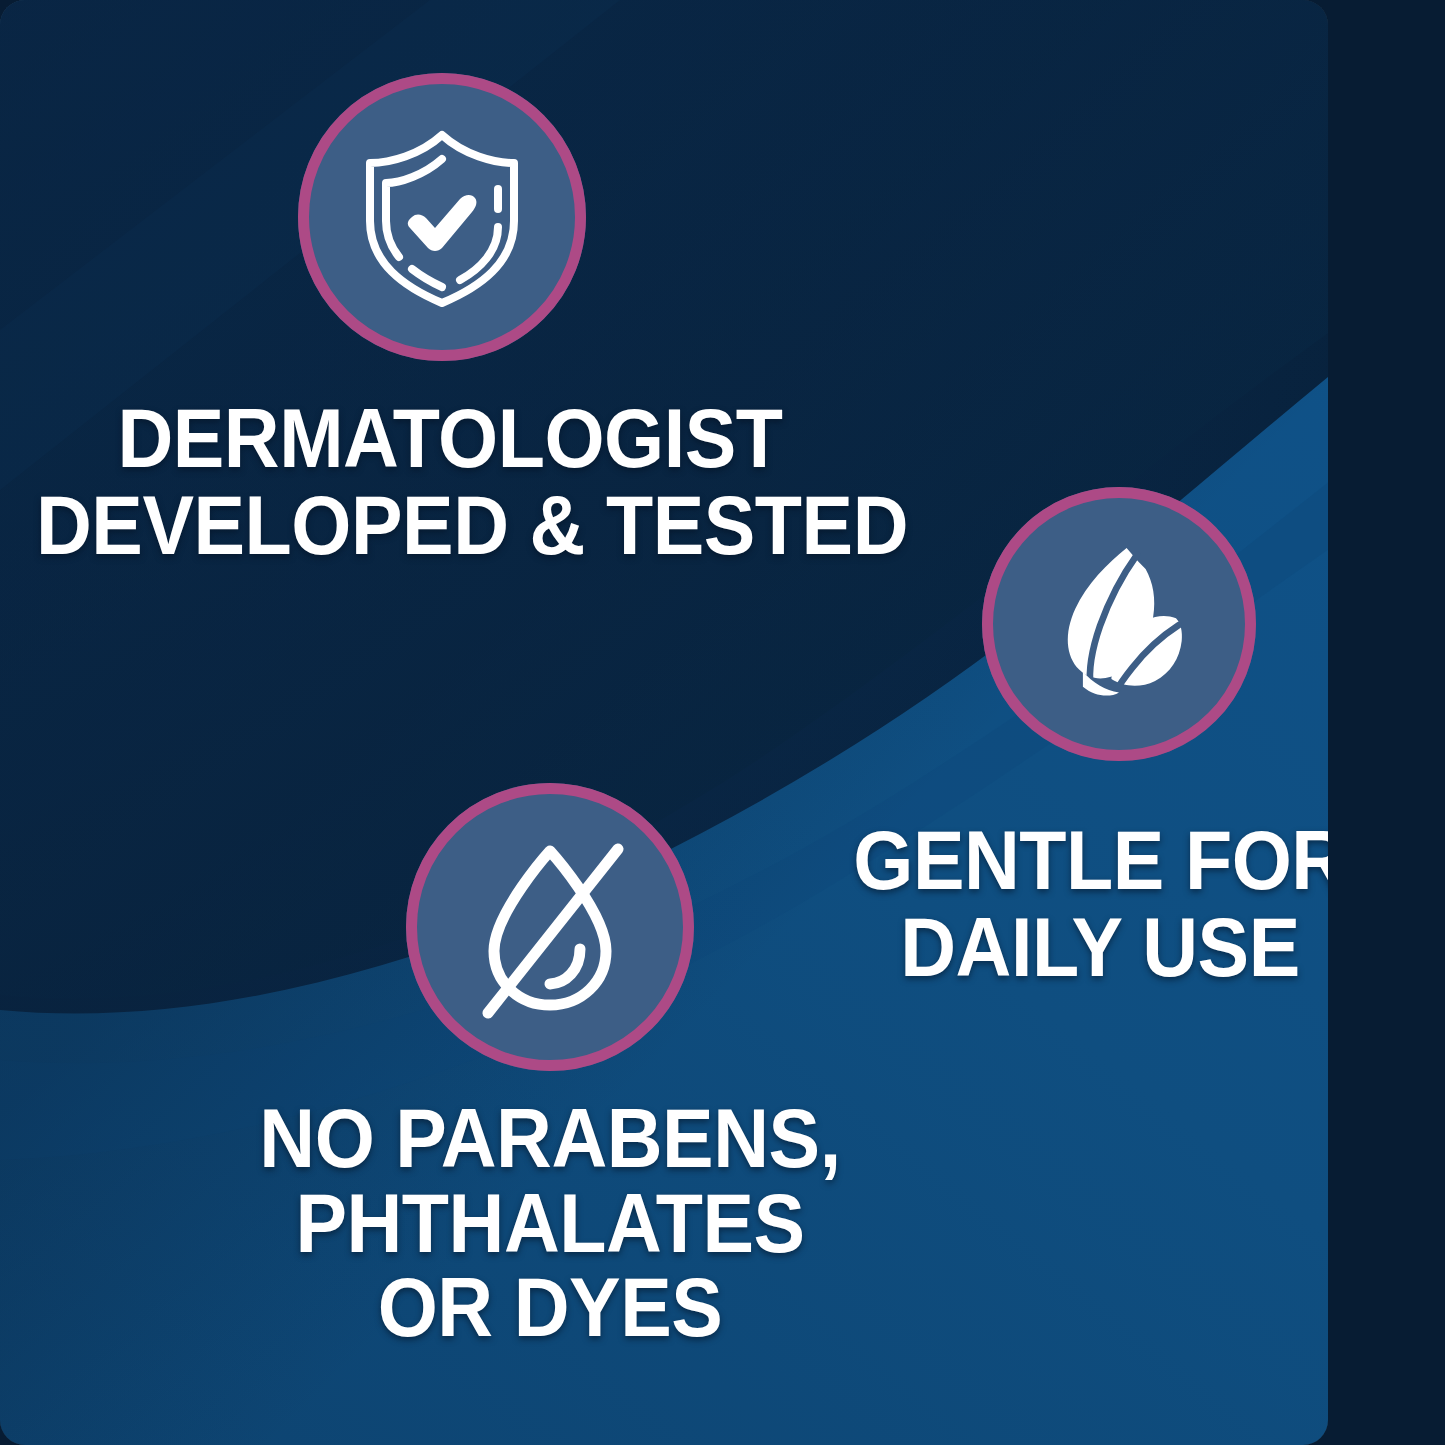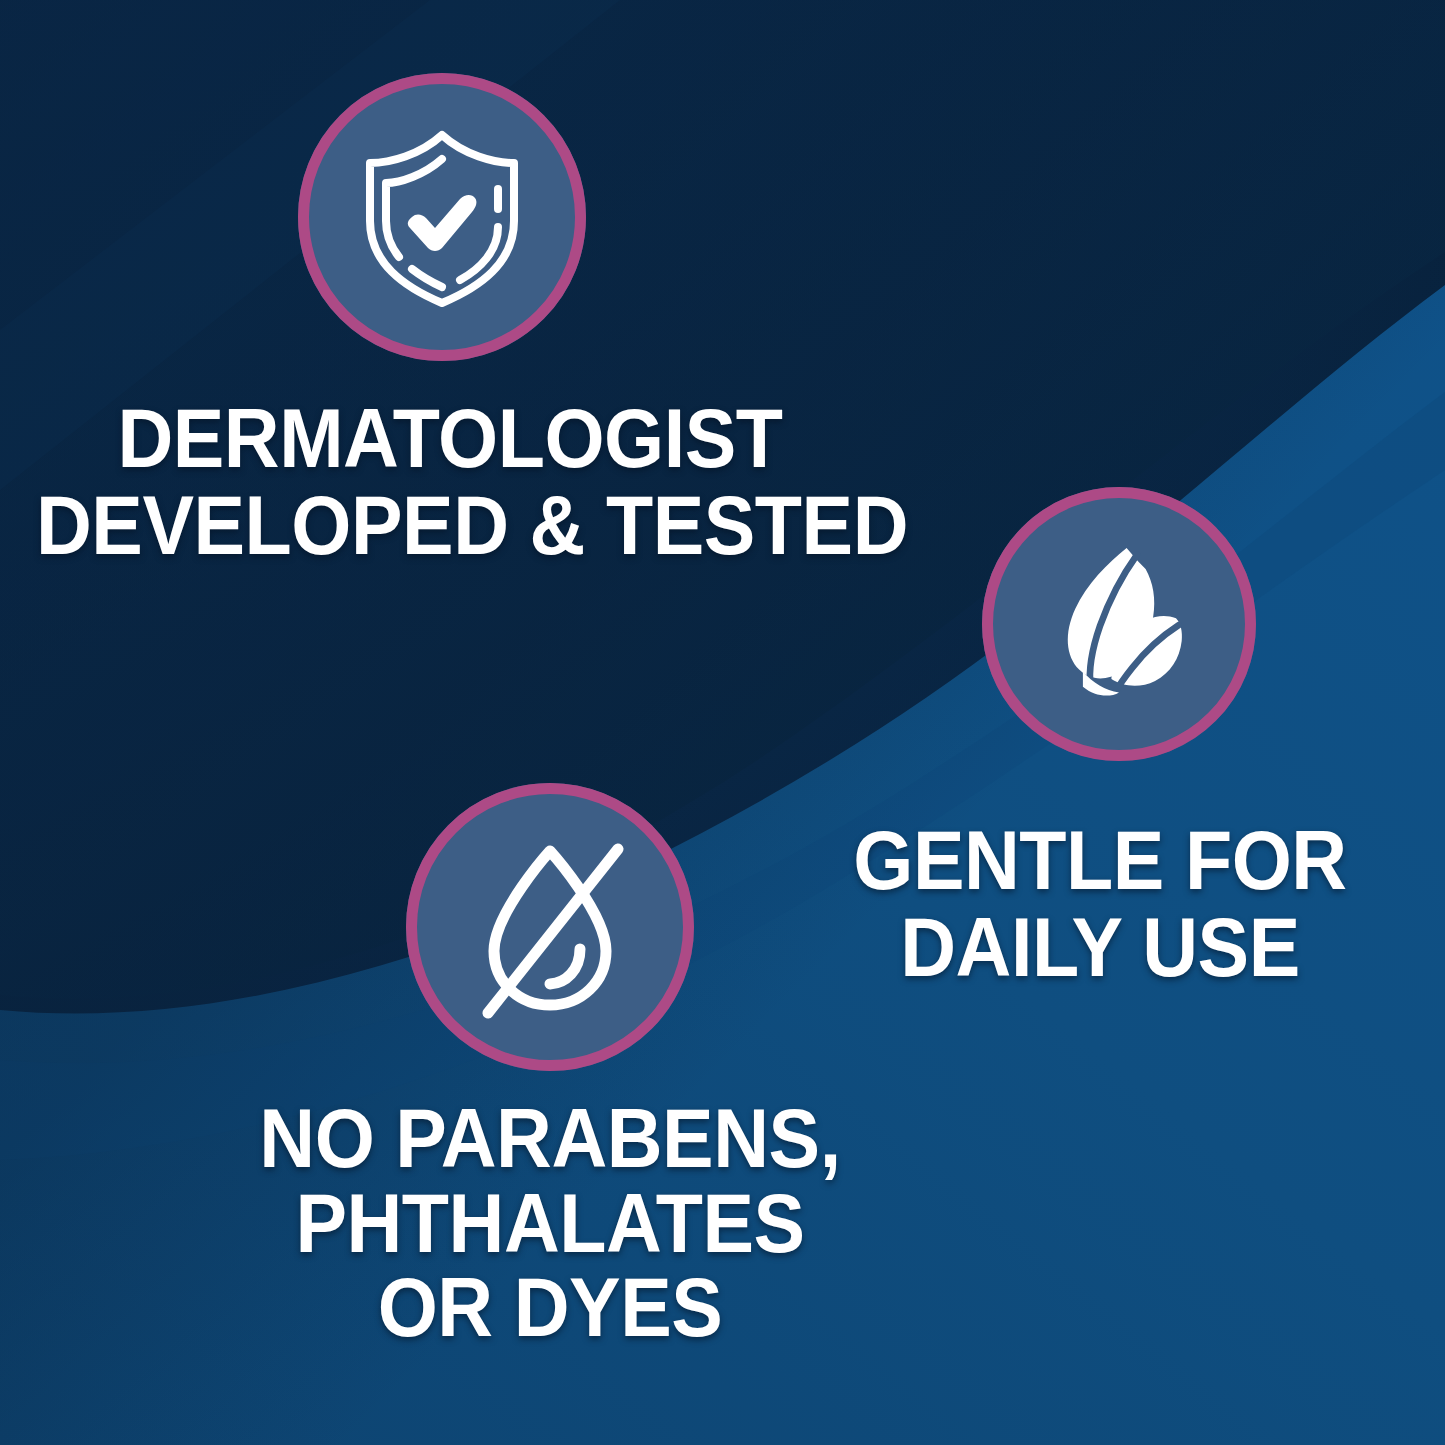--- a/index.html
+++ b/index.html
@@ -2,25 +2,26 @@
 <html><head>
 <meta charset="utf-8">
 <style>
   html, body {
     margin: 0;
     padding: 0;
     background: #071c33;
   }
   #canvas {
     position: relative;
-    width: 1445px;
+    width: 1328px;
     height: 1445px;
     overflow: hidden;
     font-family: "Liberation Sans", sans-serif;
     background: #404040;
+    border-radius: 25px;
   }
 
   
   .bg-base {
     position: absolute;
     inset: 0;
     background:
       radial-gradient(130% 110% at 12% 4%, #0d3560 0%, #0a2b4e 38%, #08233f 68%, #061b31 100%);
   }
   .bg-diag-dark {

